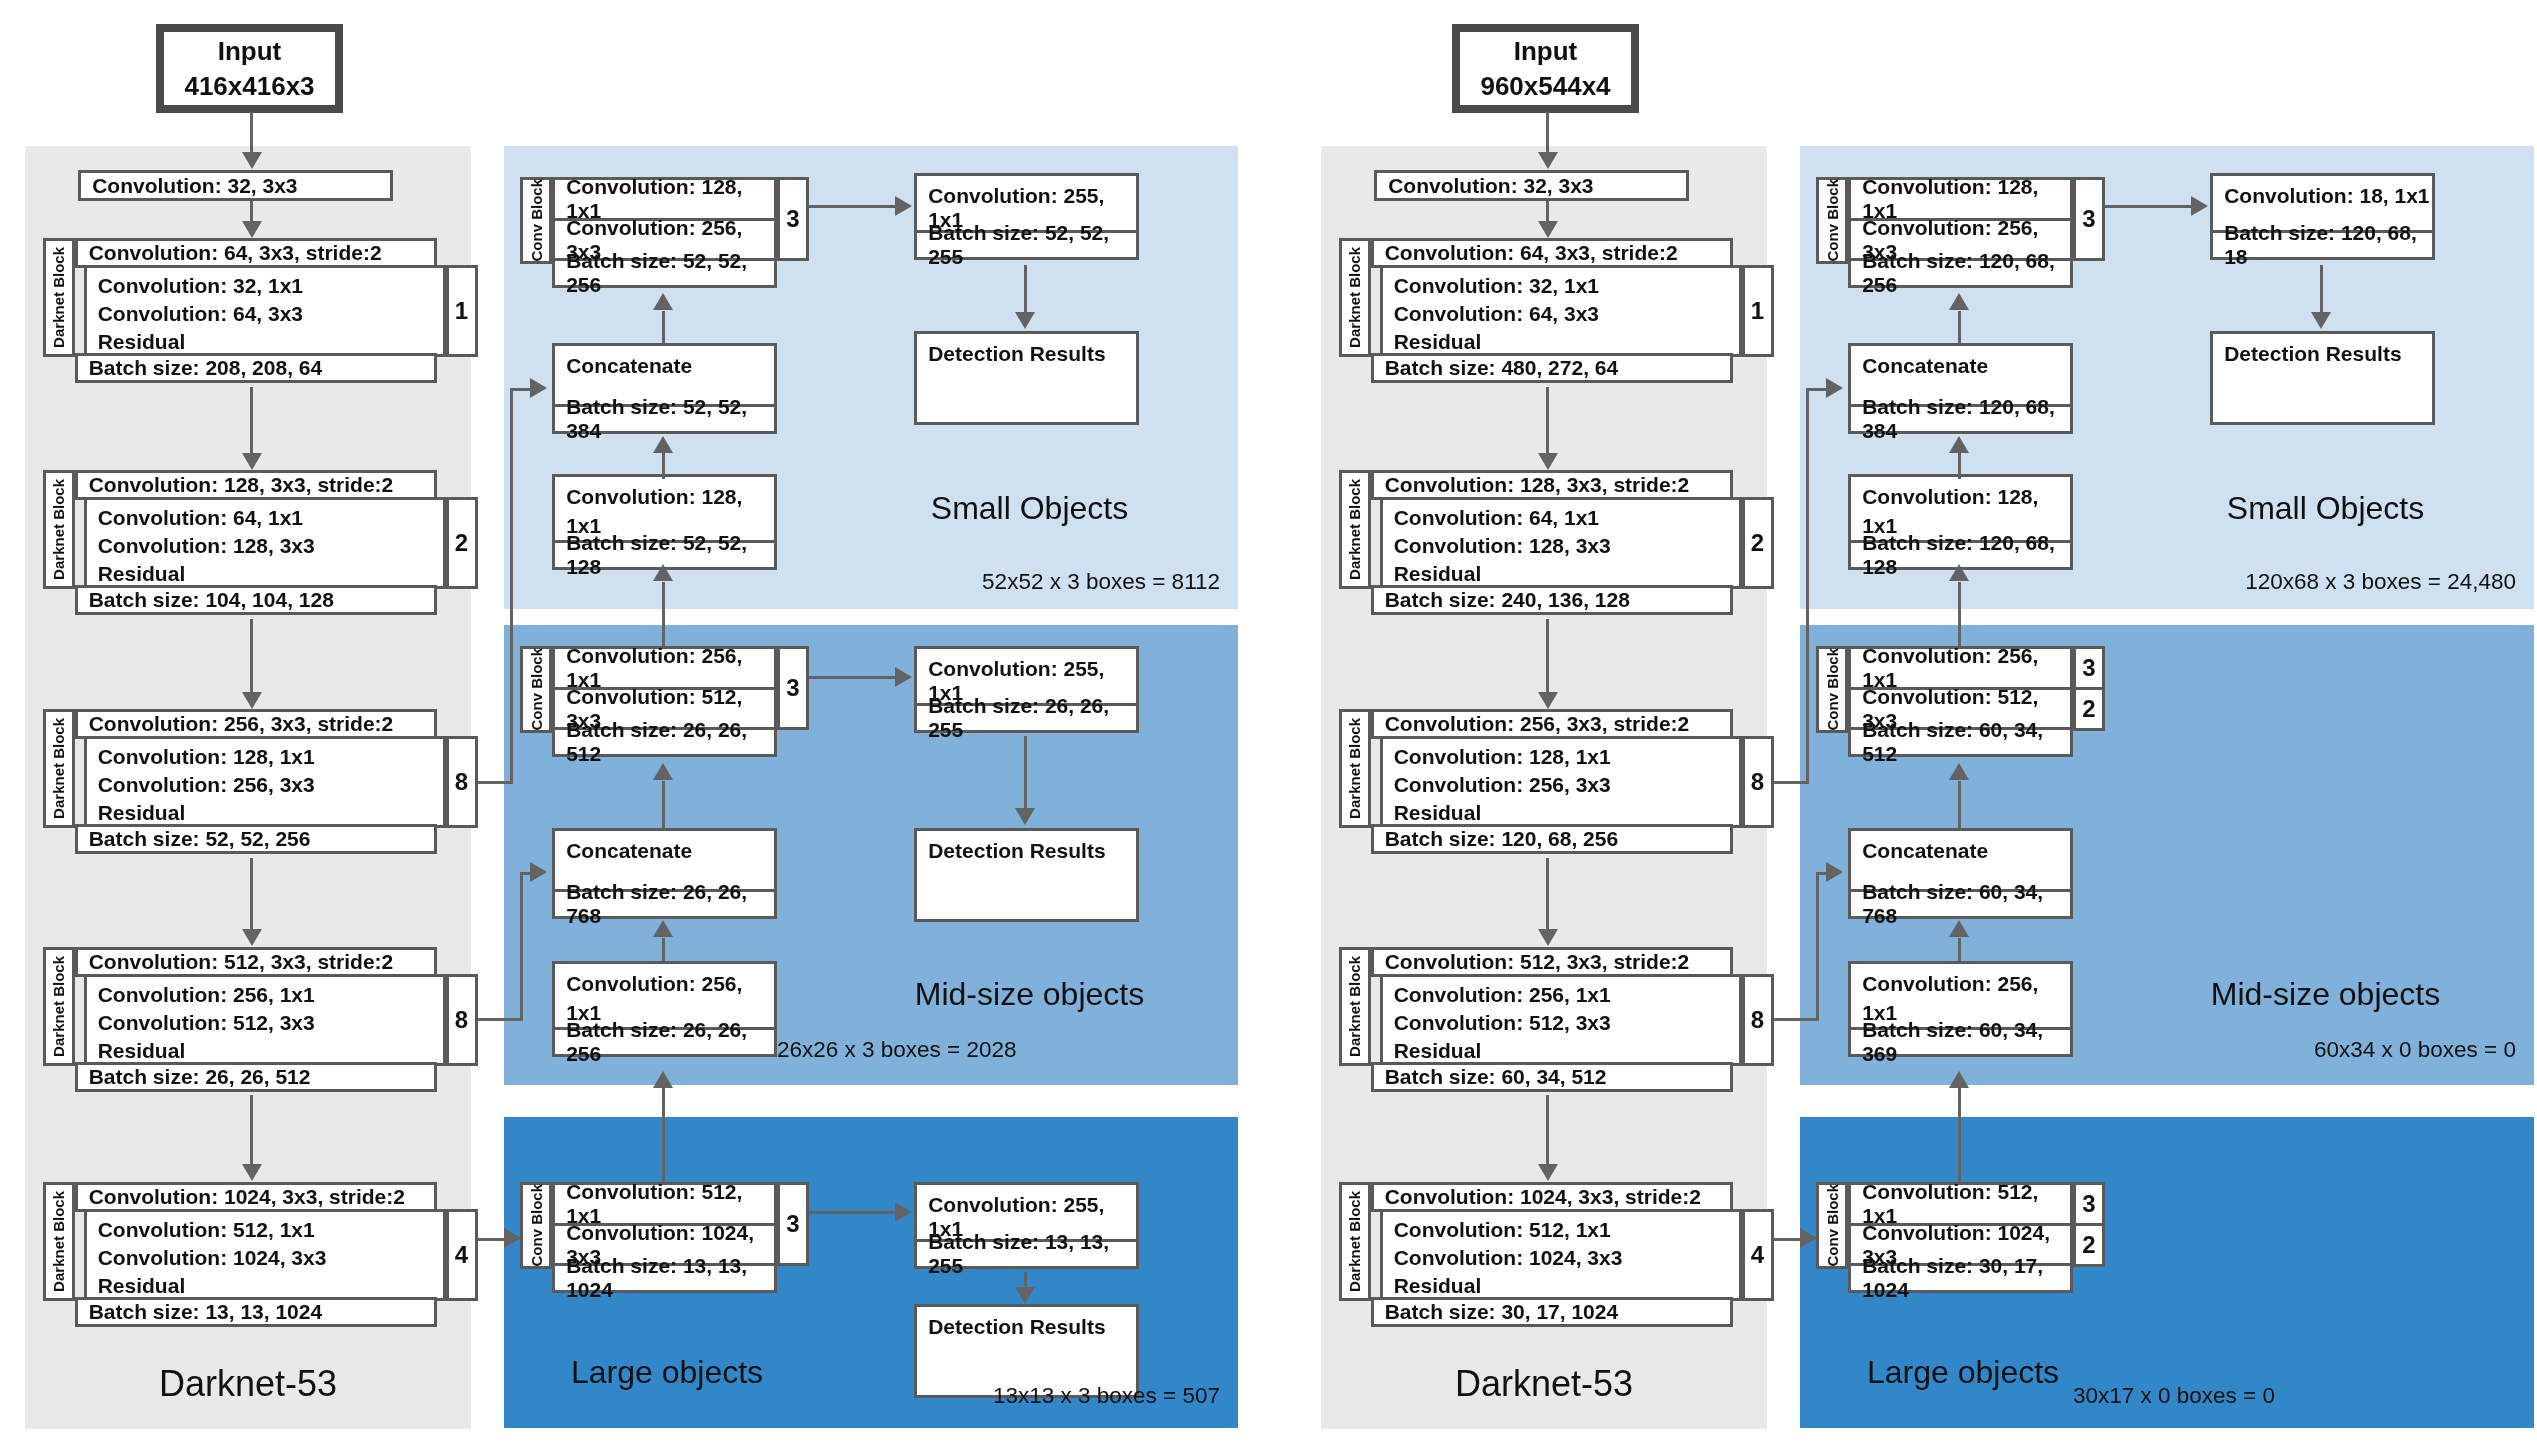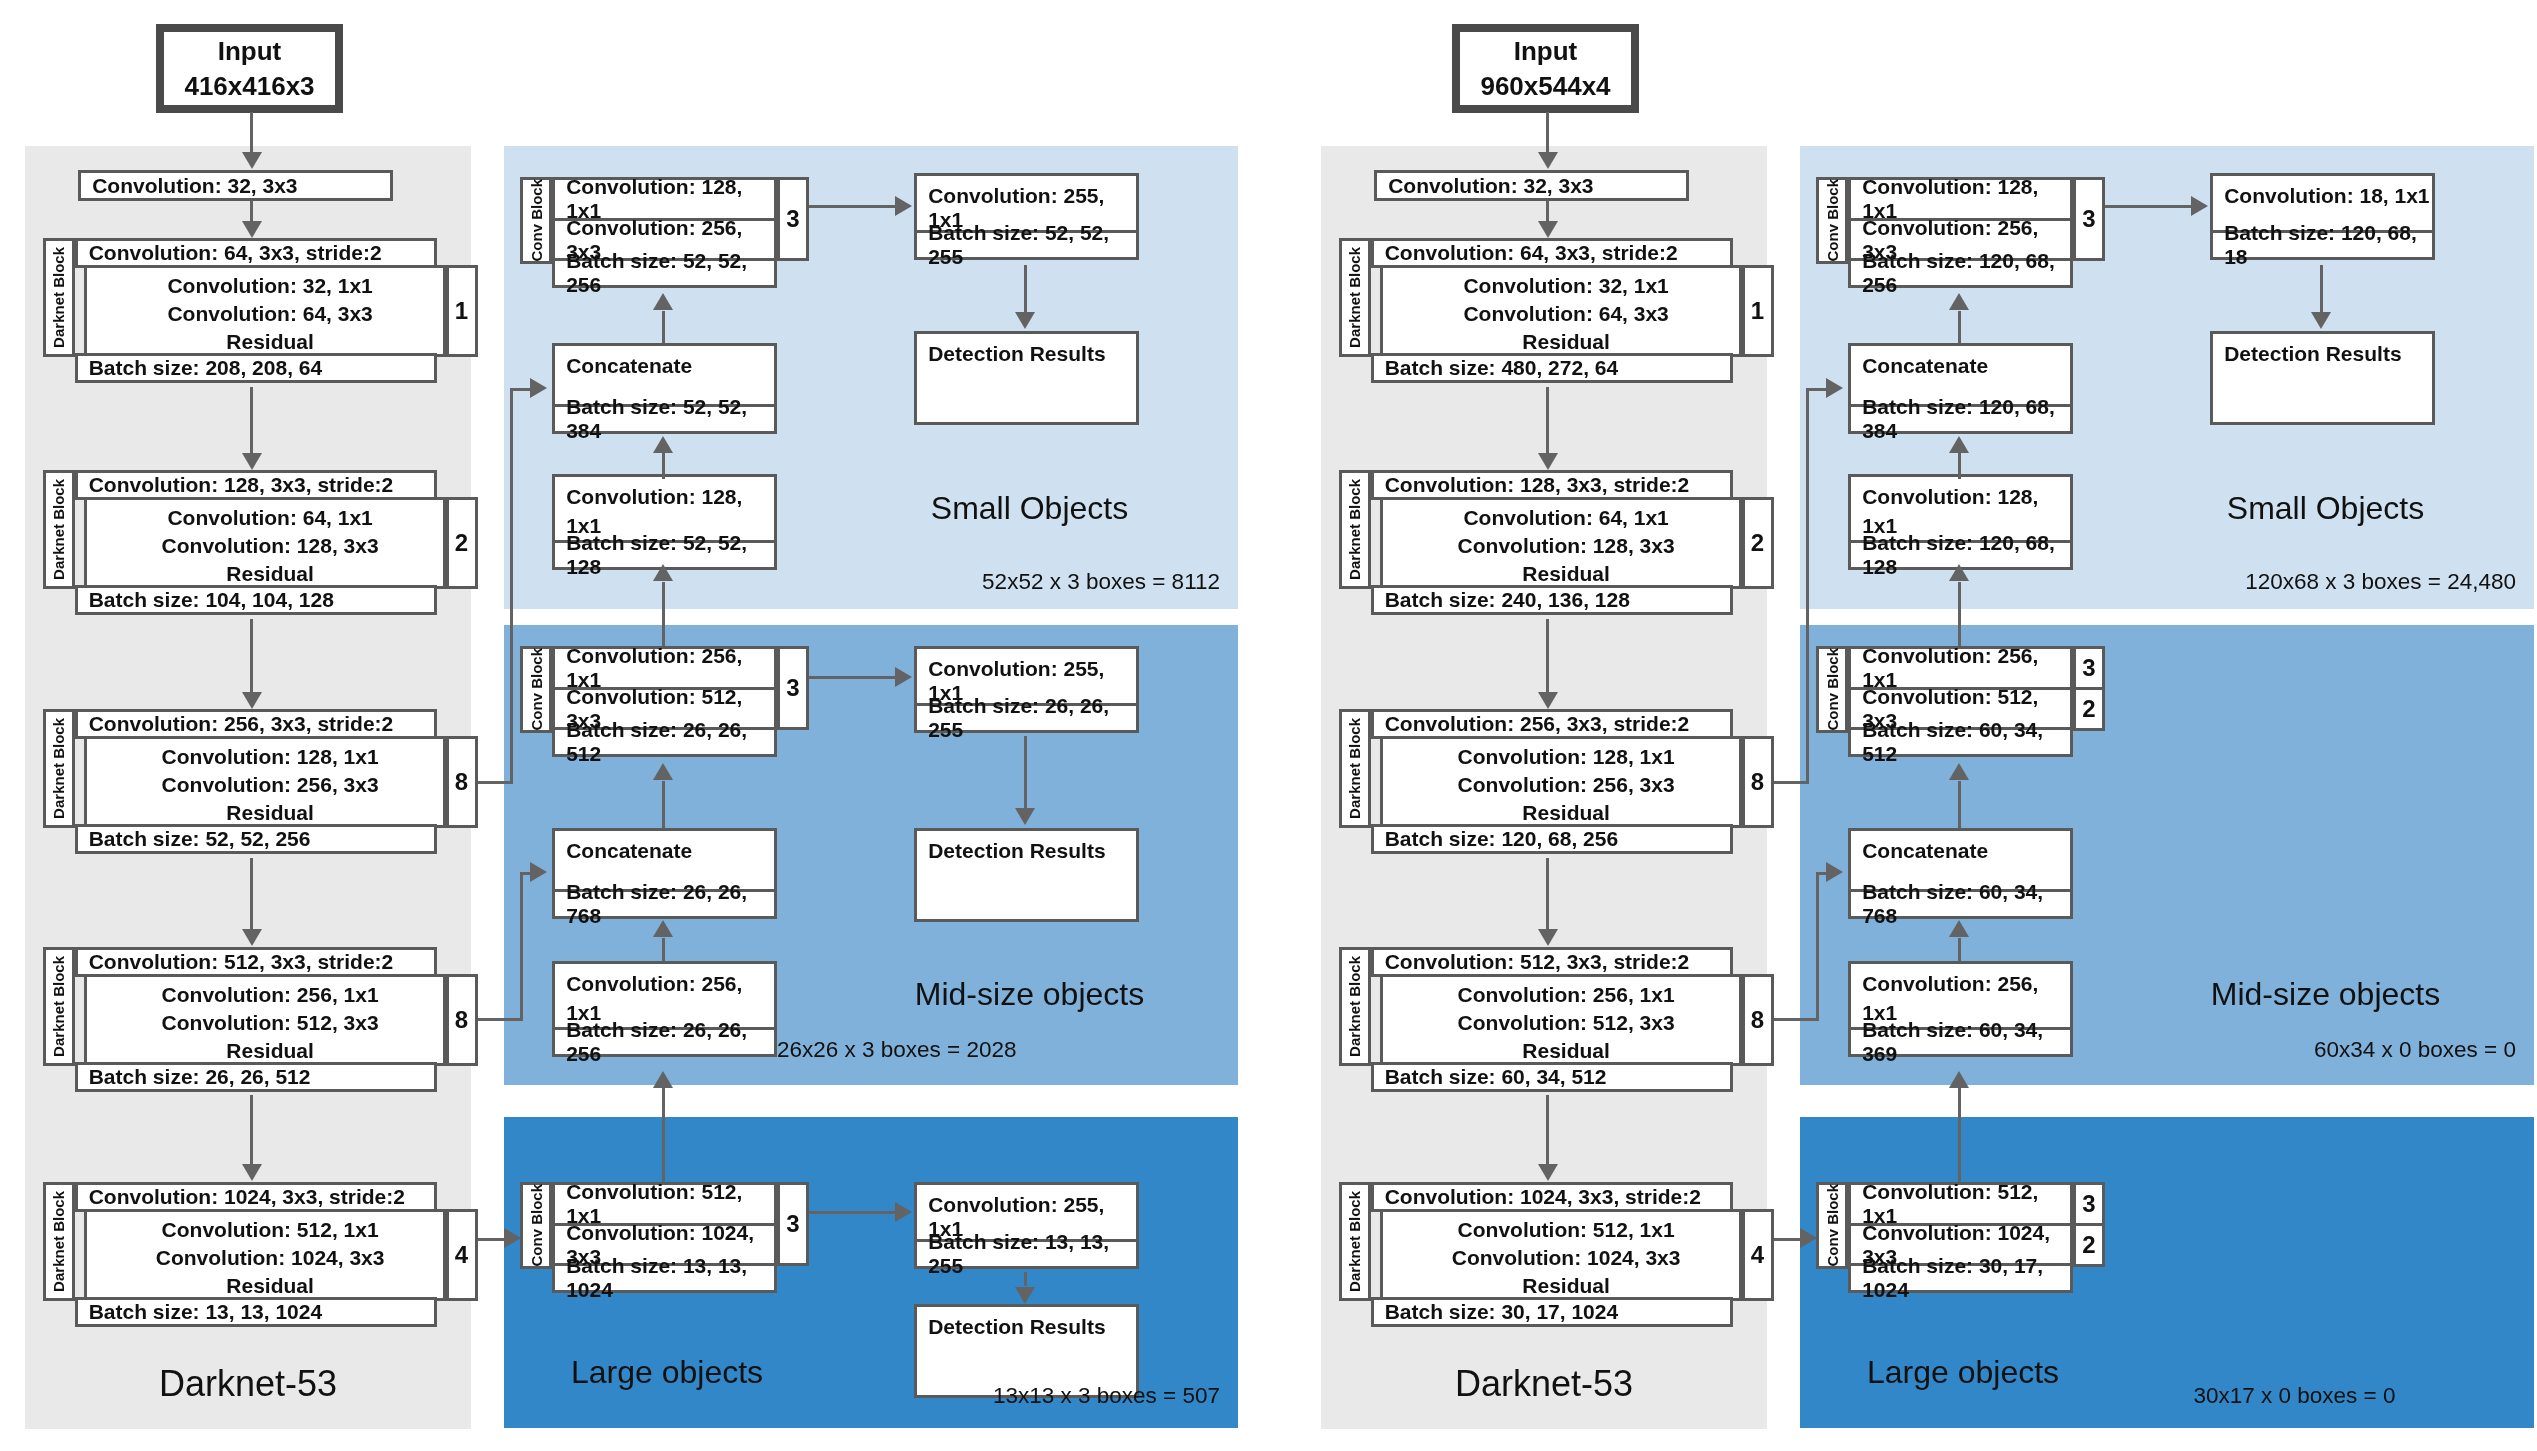--- a/index.html
+++ b/index.html
@@ -19,21 +19,21 @@
   .inputbox{position:absolute;left:131px;top:24px;width:187px;height:89px;background:#fff;
        border:8px solid #4a4a4a;box-sizing:border-box;display:flex;flex-direction:column;
        align-items:center;justify-content:center;font-weight:bold;font-size:26px;line-height:35px;}
   .firstconv{left:53px;top:170px;width:315px;height:31px;}
   .grp{position:absolute;left:17.5px;width:437px;height:148px;}
   .grp .vl{left:0;top:0;width:32px;height:119px;}
   .vlabel{position:absolute;background:#fff;border:3.1px solid #5a5a5a;box-sizing:border-box;
        display:flex;align-items:center;justify-content:center;}
   .vlabel span{writing-mode:vertical-rl;transform:rotate(180deg);font-weight:bold;font-size:15px;white-space:nowrap;}
   .grp .stride{left:32px;top:0;width:362px;height:30px;}
-  .grp .inner{left:41px;top:27px;width:362px;height:92px;padding:3.7px 0 0 11.2px;text-align:center;}
+  .grp .inner{left:41px;top:27px;width:362px;height:92px;padding:3.7px 0 0 11.2px;}
   .inner div{line-height:28px;}
   .grp .count{left:403px;top:27px;width:32px;height:92px;}
   .grp .batch{left:32px;top:115px;width:362px;height:30px;}
   .bblabel{position:absolute;left:0;top:1363px;width:446px;text-align:center;font-size:36px;}
   .cb{position:absolute;left:495px;width:290px;height:117px;}
   .cb .vl{left:0;top:0;width:32px;height:87px;}
   .cb .r1{left:32px;top:0;width:225px;height:44px;}
   .cb .r2{left:32px;top:41px;width:225px;height:44px;}
   .cb .cnt{left:257px;top:0;width:32px;height:84px;}
   .cb .cnt1{left:257px;top:0;width:32px;height:44px;}
@@ -442,15 +442,15 @@
     <div class="vlabel vl" style="position:absolute">
         <span>Conv Block</span>
       </div>
     <div class="box cr r1">Convolution: 512, 1x1</div>
     <div class="box cr r2">Convolution: 1024, 3x3</div>
     <div class="box ctr cnt1">3</div>
     <div class="box ctr cnt2">2</div>
     <div class="box cr cbatch">Batch size: 30, 17, 1024</div>
   </div>
   <div class="plabel" style="left:480px;top:1354px;width:324px;text-align:center">Large objects</div>
-  <div class="note" style="left:752px;top:1383px;width:443px;text-align:center">30x17 x 0 boxes = 0</div>
+  <div class="note" style="left:752px;top:1383px;width:443px;text-align:left">30x17 x 0 boxes = 0</div>
 </div>
 
 
 </body></html>

